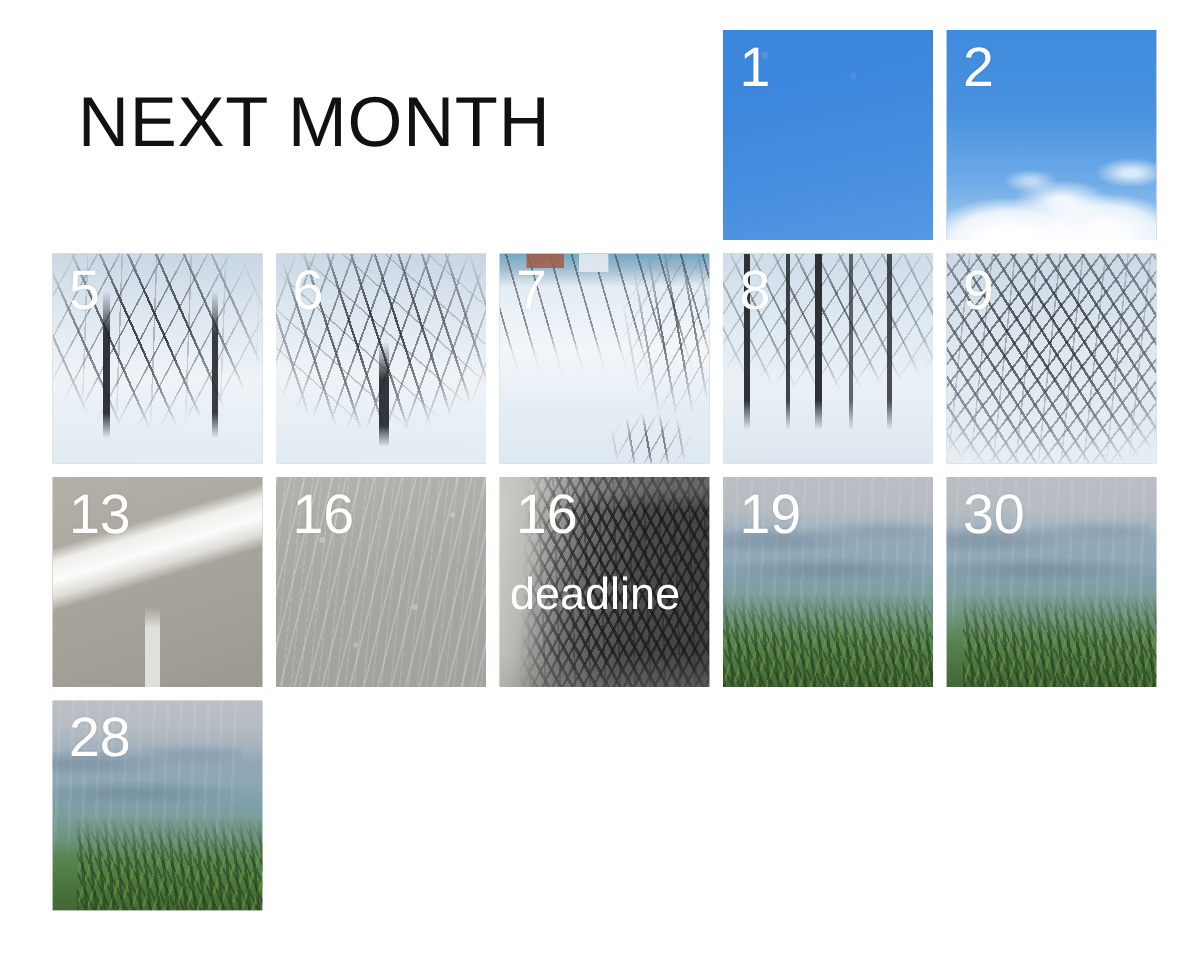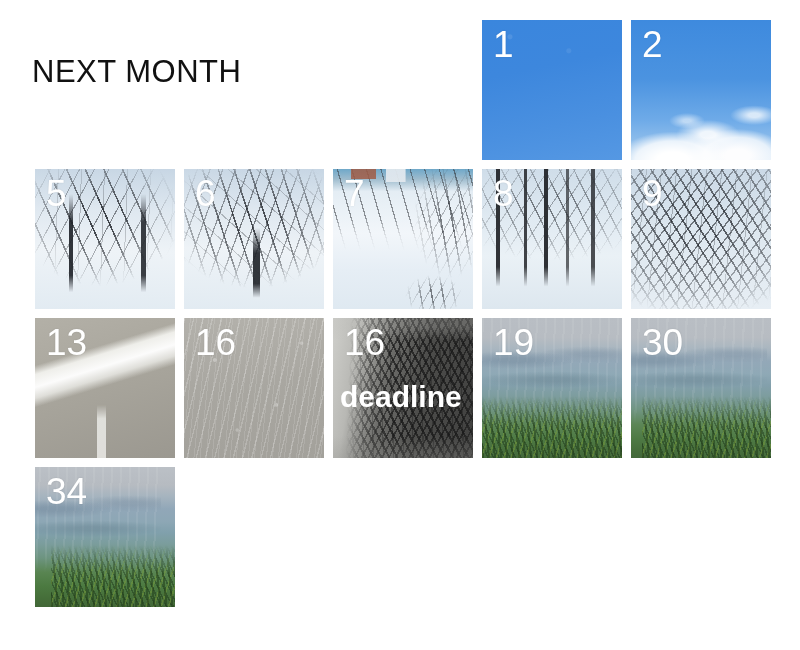--- a/index.html
+++ b/index.html
@@ -18,23 +18,23 @@
   #calendar-root {
     position: absolute;
     left: 0; top: 0;
     width: 800px;
     height: 650px;
   }
 
   
   .page-title {
     position: absolute;
-    left: 32px;
+    left: 52px;
     top: 55px;
-    font-size: 31px;
+    font-size: 47px;
     font-weight: 400;
     letter-spacing: 0.5px;
     color: #111111;
     line-height: 1.1;
     white-space: nowrap;
   }
 
   
   .grid {
     position: absolute;
@@ -80,21 +80,21 @@
     line-height: 1.25;
     z-index: 5;
     text-shadow: 0 0 2px rgba(0,0,0,0.10);
   }
 
   .note {
     position: absolute;
     left: 7px;
     top: 62px;
     font-size: 30px;
-    font-weight: 700;
+    font-weight: 400;
     color: #ffffff;
     line-height: 1.1;
     z-index: 5;
     white-space: nowrap;
   }
 
   
 
   
   .art-sky-clear {
@@ -496,19 +496,19 @@
       <div class="tile">
         <div class="art art-vista v2"></div>
         <div class="daynum">30</div>
       </div>
     </div>
 
 
     <div class="cell">
       <div class="tile">
         <div class="art art-vista v4"></div>
-        <div class="daynum">34</div>
+        <div class="daynum">28</div>
       </div>
     </div>
 
 
   </div>
 </div>
 
 </body></html>

